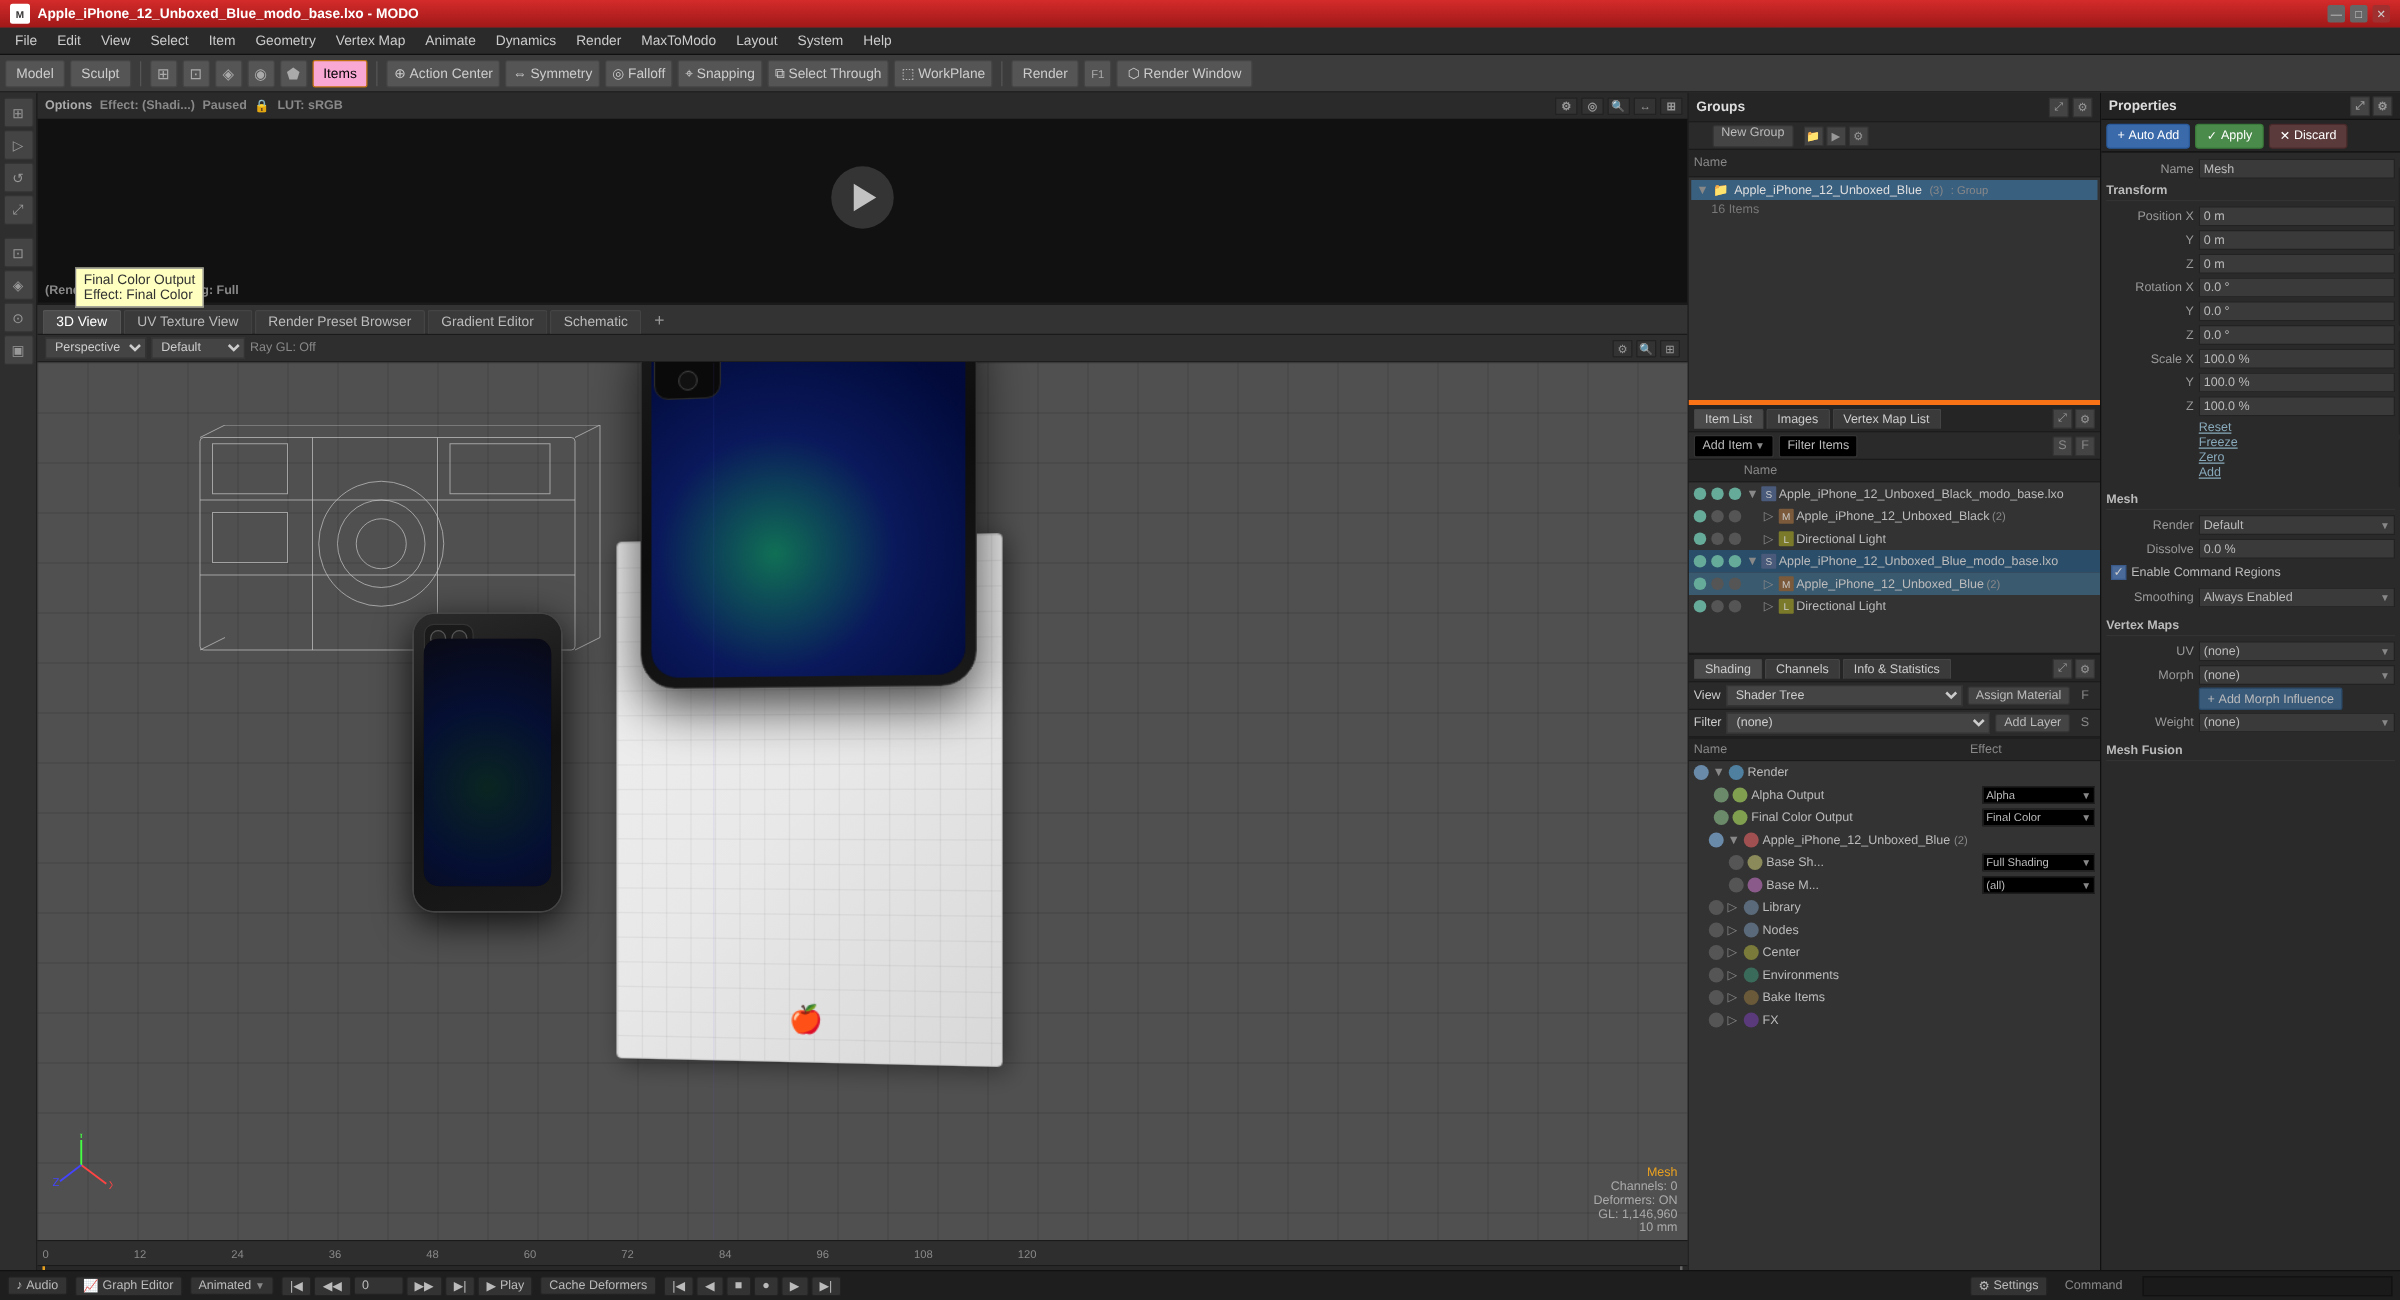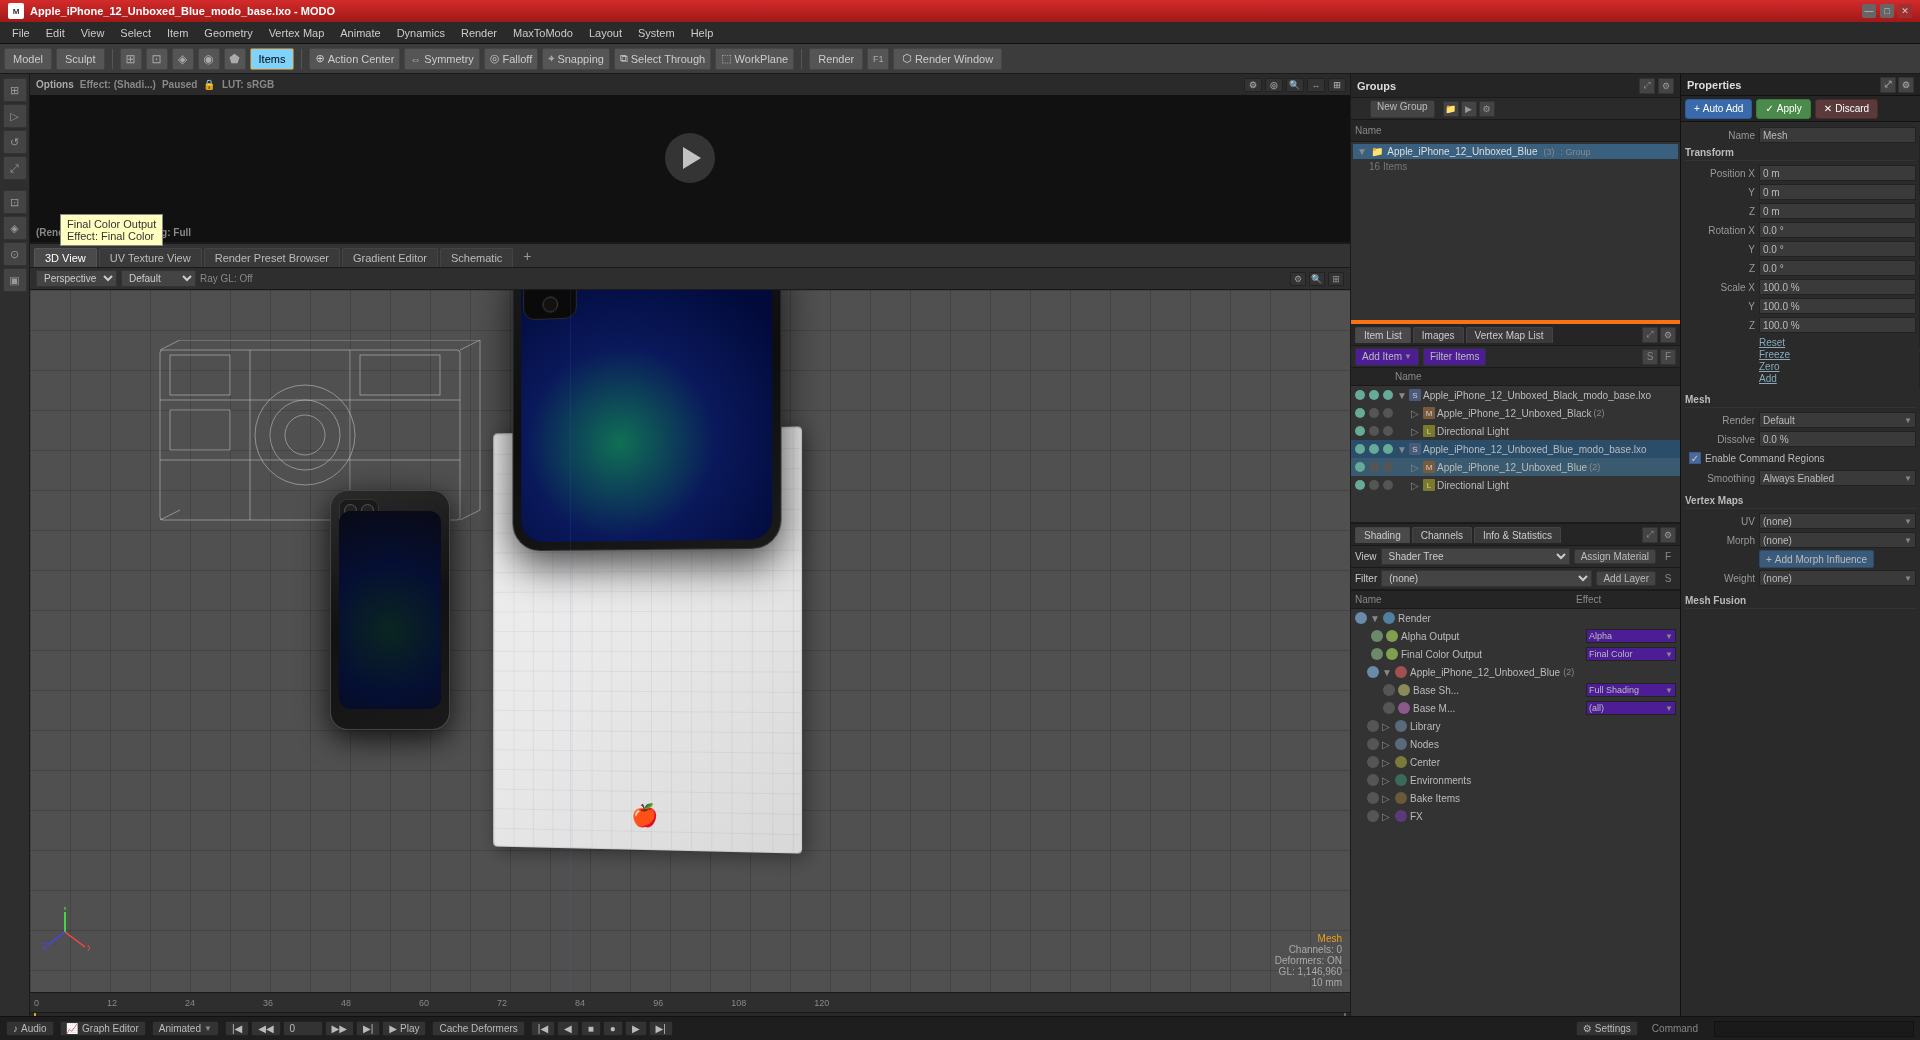--- a/index.html
+++ b/index.html
@@ -86,21 +86,21 @@
       height: 22px;
       padding: 0 8px;
       background: #555;
       border: 1px solid #444;
       color: #ccc;
       font-size: 11px;
       cursor: pointer;
       display: flex; align-items: center; gap: 3px;
       border-radius: 2px;
     }
-    .toolbar-btn.active { background: #7dd3fc; color: #000; border-color: #c07010; }
+    .toolbar-btn.active { background: #f9a8d4; color: #000; border-color: #c07010; }
     .toolbar-btn.small { padding: 0 5px; }
     .toolbar-separator { width: 1px; height: 20px; background: #555; margin: 0 3px; }
     .toolbar-icon-btn {
       width: 22px; height: 22px;
       background: #555;
       border: 1px solid #444;
       border-radius: 2px;
       display: flex; align-items: center; justify-content: center;
       color: #aaa; font-size: 12px; cursor: pointer;
     }
@@ -395,21 +395,21 @@
     }
     .itemlist-tab.active { background: #4a4a4a; }
     #itemlist-toolbar {
       height: 22px;
       background: #2a2a2a;
       display: flex; align-items: center; padding: 0 4px; gap: 4px;
       border-bottom: 1px solid #1a1a1a;
     }
     .add-item-btn {
       height: 18px; padding: 0 6px;
-      background: #4c1d95; border: 1px solid #333; color: #bbb;
+      background: #000000; border: 1px solid #333; color: #bbb;
       font-size: 10px; cursor: pointer; border-radius: 2px;
       display: flex; align-items: center; gap: 2px;
     }
     #itemlist-cols {
       height: 18px;
       background: #252525;
       display: flex; align-items: center;
       border-bottom: 1px solid #1a1a1a;
       padding: 0 4px;
       font-size: 10px; color: #888;
@@ -614,21 +614,21 @@
     .vis-dot {
       width: 10px; height: 10px; border-radius: 50%;
       background: #888; flex-shrink: 0; margin-right: 2px;
     }
     .vis-dot.on { background: #6a9;  }
     .vis-dot.off { background: #555; }
 
     
     .effect-dropdown {
       width: 90px; height: 14px;
-      background: #4c1d95; border: 1px solid #222;
+      background: #000000; border: 1px solid #222;
       font-size: 9px; color: #bbb; padding: 0 2px;
       display: flex; align-items: center; justify-content: space-between;
     }
   </style>
 </head>
 <body>
 
 <div id="title-bar">
   <div id="title-bar-left">
     <div class="app-icon">M</div>

